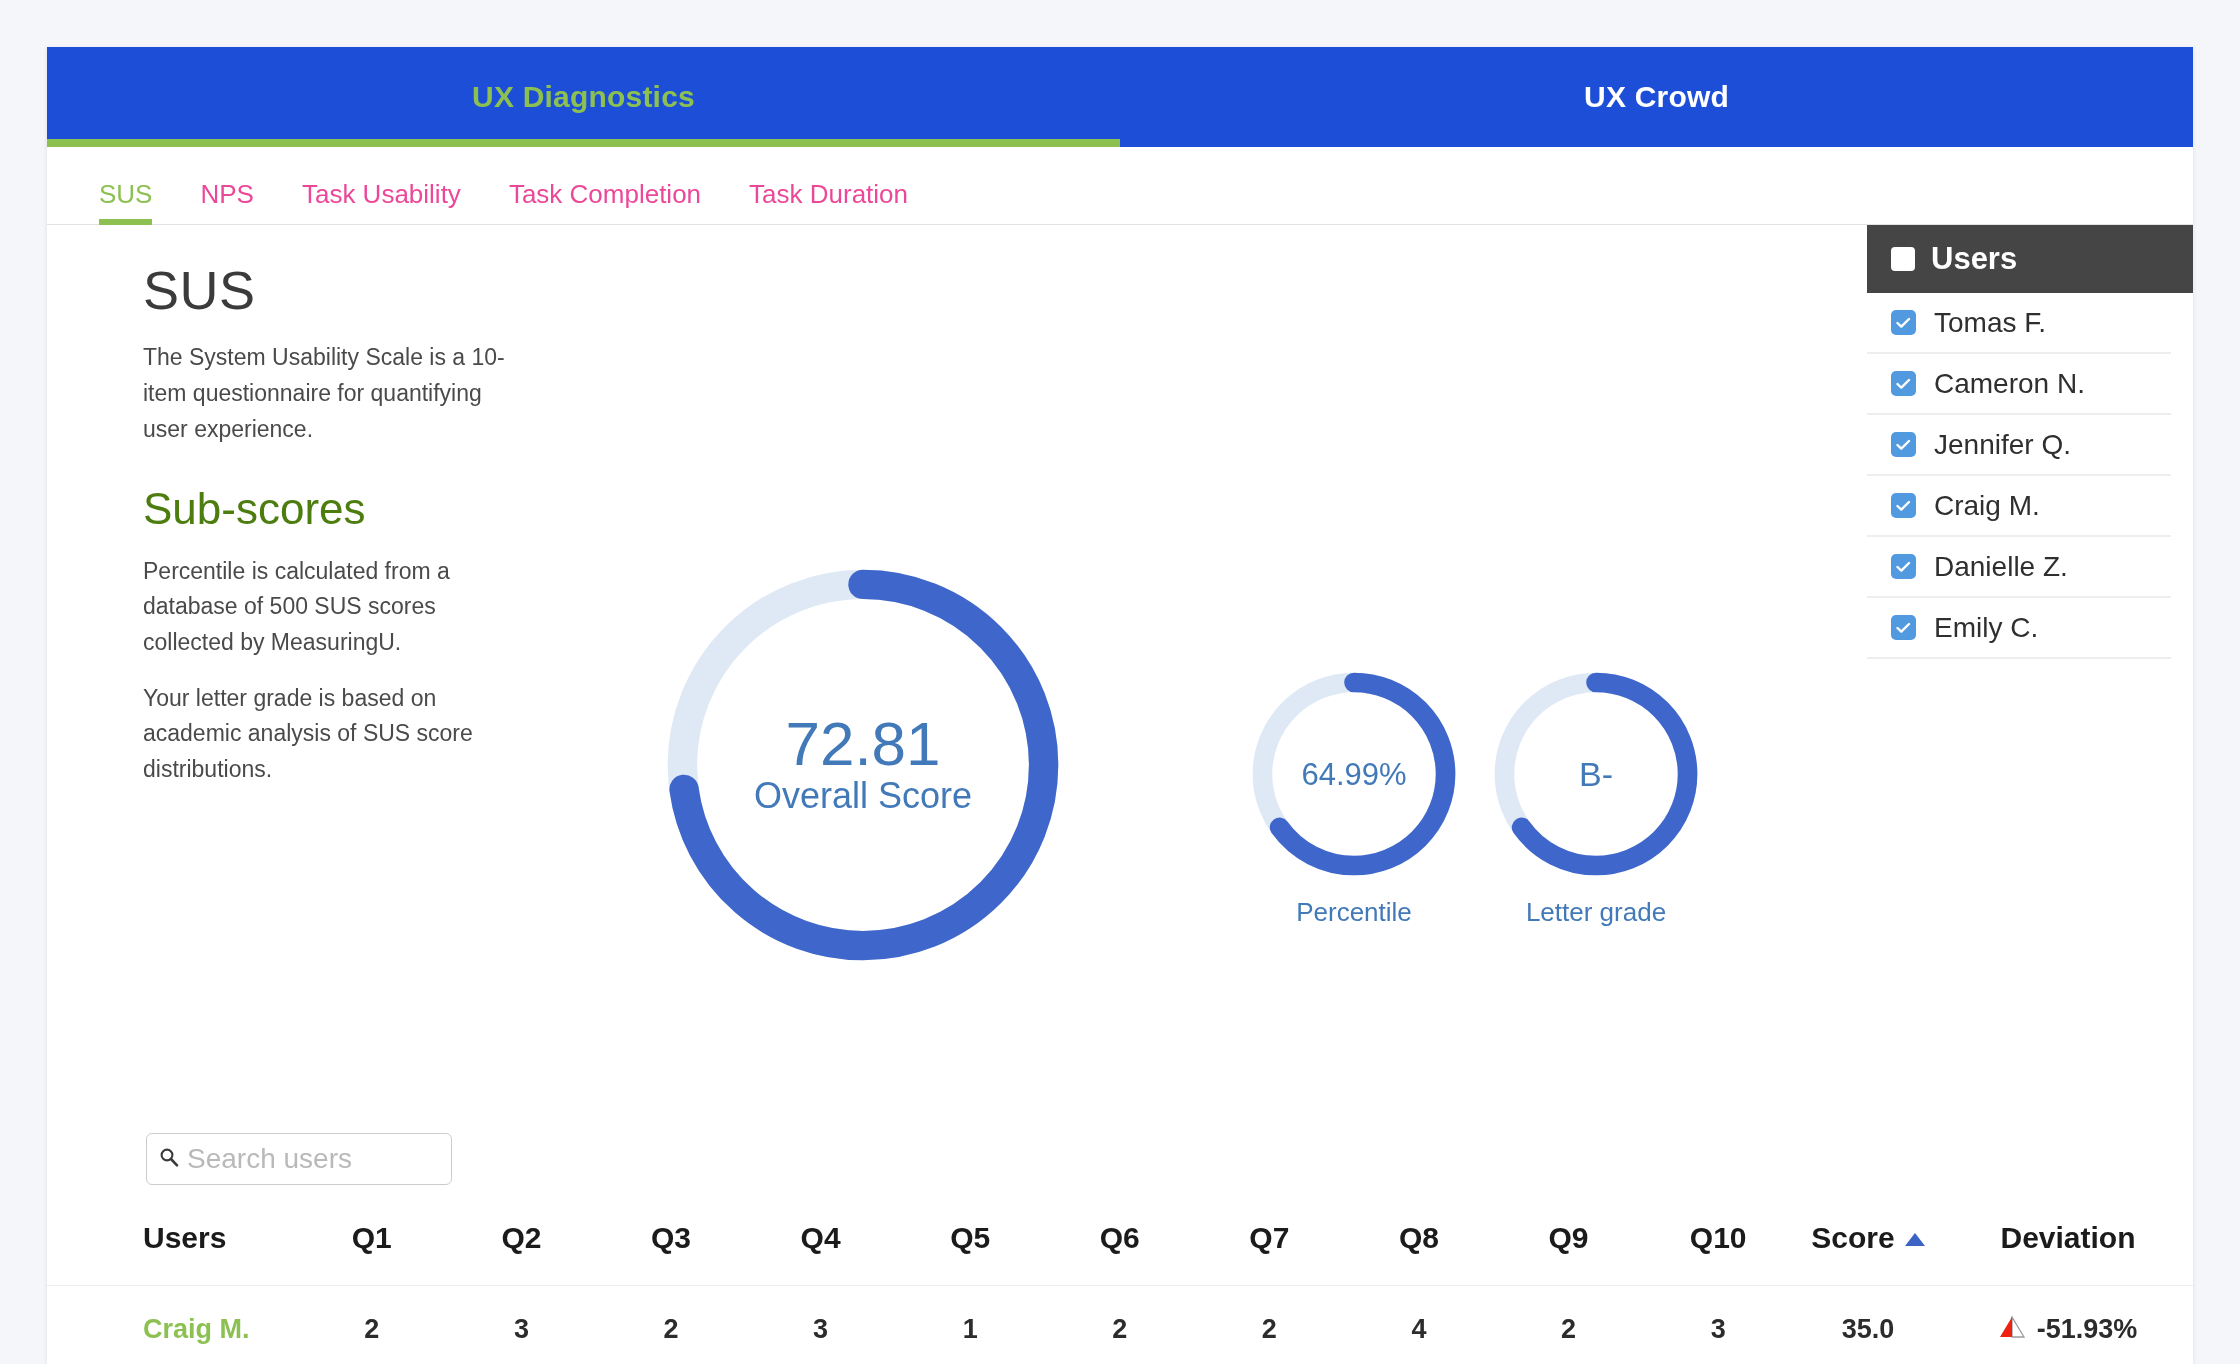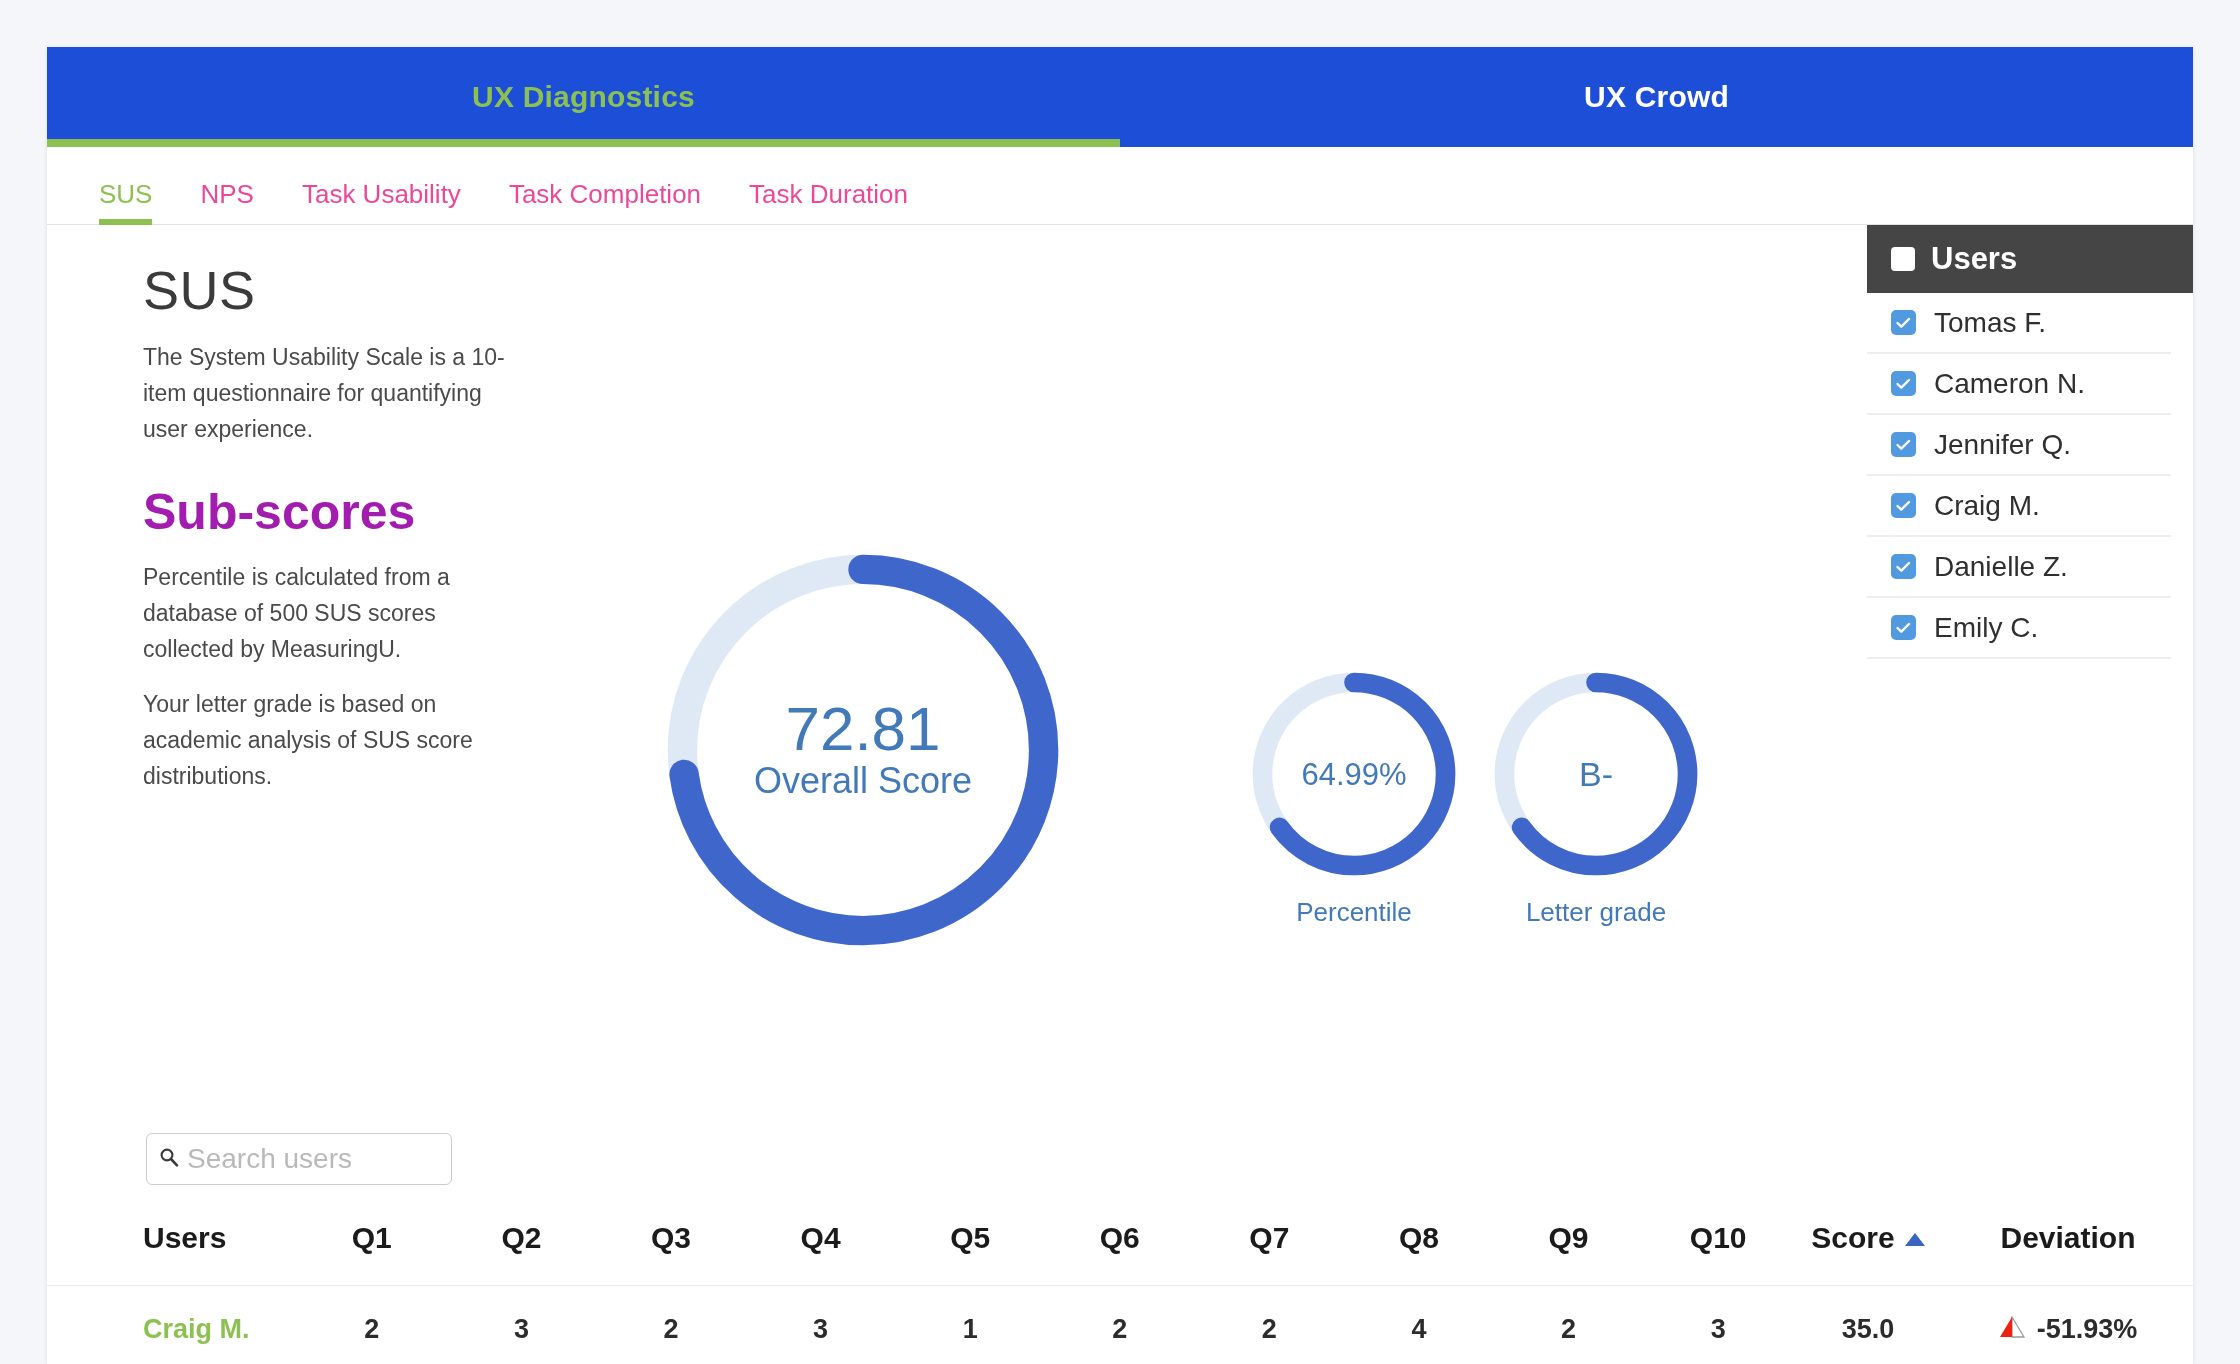--- a/index.html
+++ b/index.html
@@ -91,23 +91,23 @@
     letter-spacing: .5px;
     line-height: 1.1;
   }
   .para {
     font-size: 23px;
     line-height: 1.55;
     color: #4a4a4a;
     margin-top: 20px;
   }
   .h-sub {
-    font-size: 50px;
-    font-weight: 700;
-    color: #a21caf;
+    font-size: 44px;
+    font-weight: 400;
+    color: #4d7c0f;
     margin-top: 38px;
     line-height: 1.1;
   }
 
   .searchbox {
     position: absolute;
     left: 99px; top: 908px;
     width: 306px; height: 52px;
     border: 1px solid #cccccc;
     border-radius: 6px;
@@ -123,21 +123,21 @@
     color: #000000;
     width: 100%;
     font-family: "Liberation Sans", sans-serif;
     background: transparent;
   }
   .searchbox input::placeholder { color: #b9b9b9; }
 
   
   .gauge-main {
     position: absolute;
-    left: 606px; top: 315px;
+    left: 606px; top: 330px;
     width: 420px; height: 420px; text-decoration: underline;
   }
   .gauge-small { position: absolute; width: 218px; height: 218px; }
   #g-pct  { left: 1198px; top: 440px; }
   #g-grade{ left: 1440px; top: 440px; }
 
   .gauge-center {
     position: absolute;
     inset: 0;
     display: flex; flex-direction: column;

